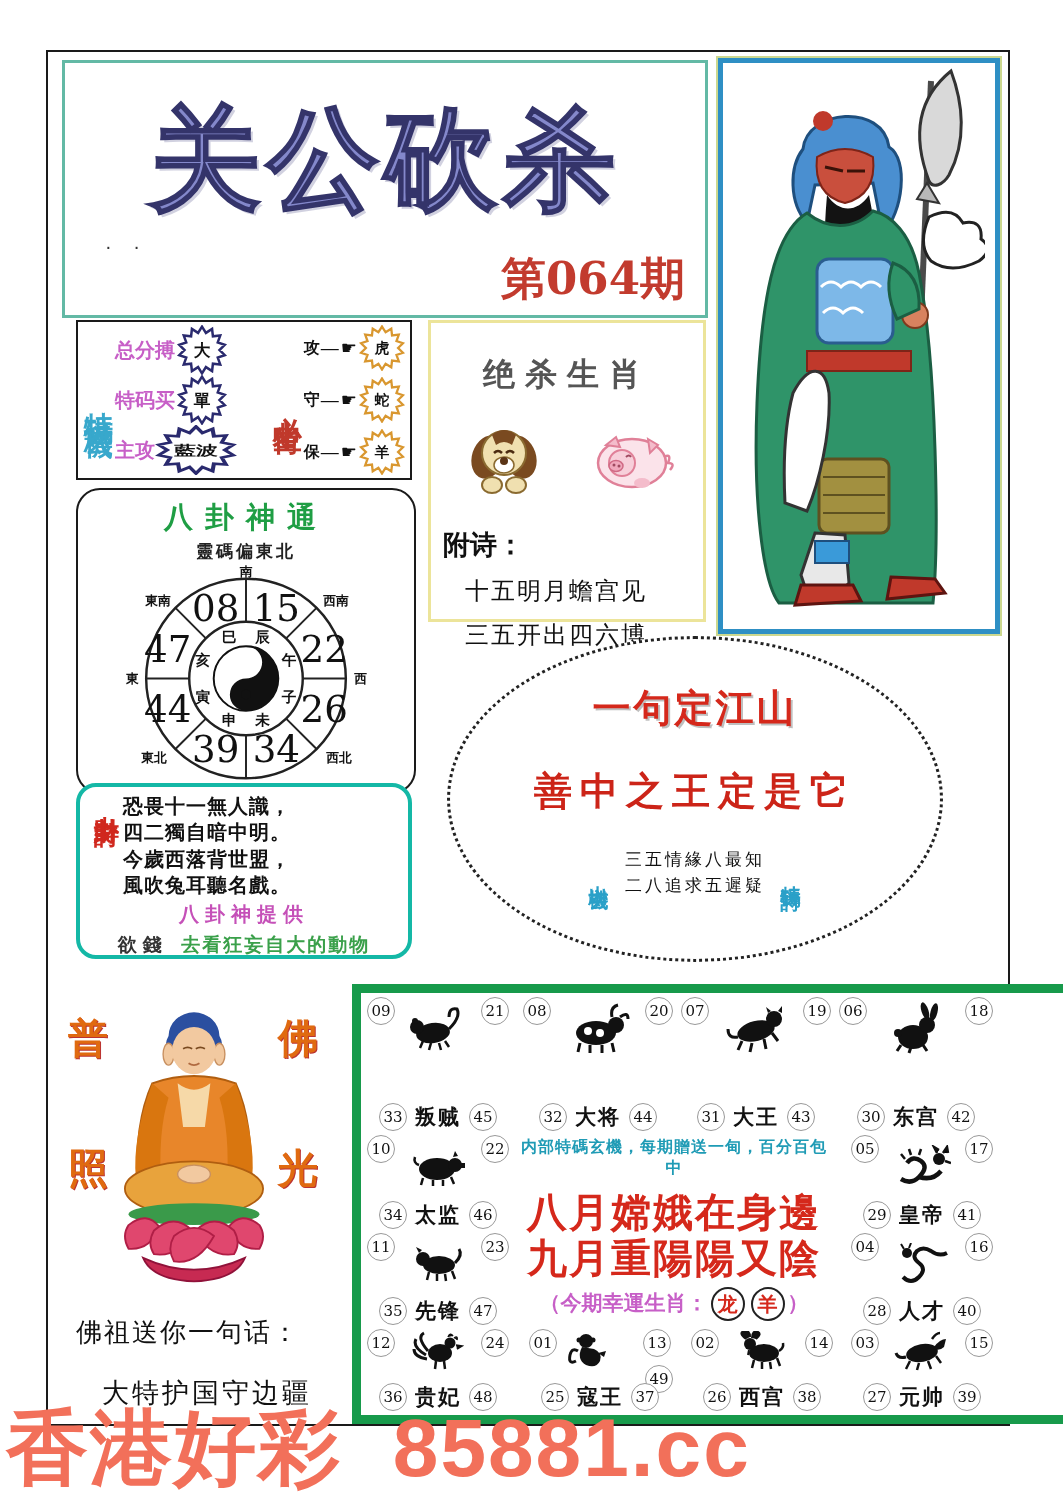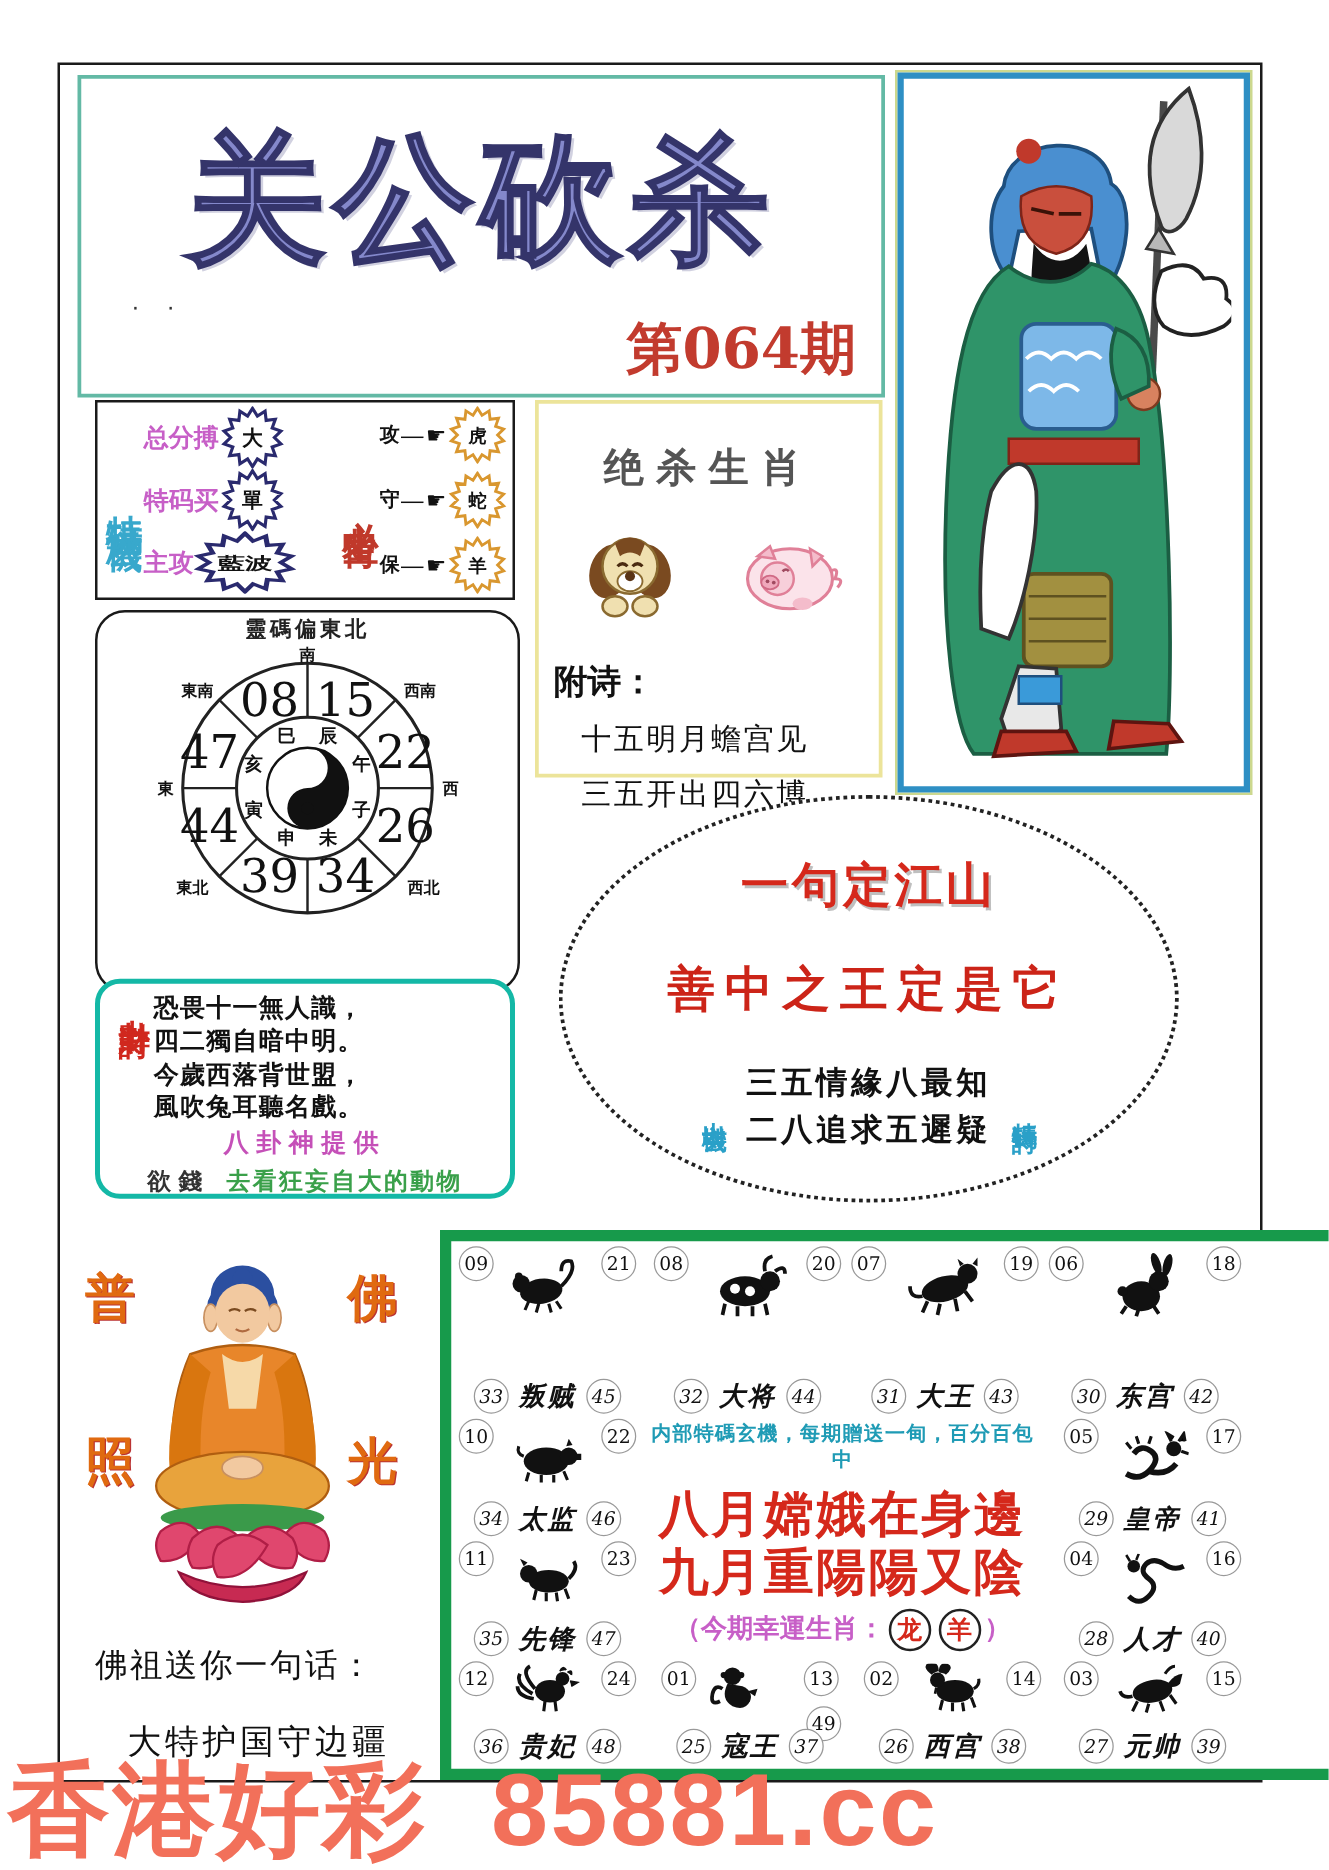--- a/index.html
+++ b/index.html
@@ -57,38 +57,38 @@
   .poem-money{text-align:center;font-size:19px;font-weight:bold;margin-top:4px;}
   .money-label{color:#333;letter-spacing:6px;}
   .money-hint{color:#3aa04a;margin-left:8px;letter-spacing:2px;}
 
   
   #oval{position:absolute;left:447px;top:636px;width:490px;height:320px;border:3px dotted #222;border-radius:50%;background:#fff;text-align:center;}
   .oval-title{margin-top:44px;font-size:38px;font-weight:900;color:#d5281b;letter-spacing:3px;text-shadow:2px 2px 0 rgba(0,0,0,.25);}
   .oval-sentence{margin-top:32px;font-family:"DejaVu Serif",serif;font-size:38px;font-weight:bold;color:#cc2418;letter-spacing:8px;}
   .oval-bottom{display:flex;justify-content:center;align-items:center;gap:16px;margin-top:30px;}
   .oval-side{font-size:20px;font-weight:bold;color:#2aa0c8;letter-spacing:2px;}
-  .oval-poem{font-family:"DejaVu Serif",serif;font-size:25px;font-weight:bold;color:#111;line-height:1.5;letter-spacing:3px;}
+  .oval-poem{font-family:"DejaVu Serif",serif;font-size:17px;font-weight:normal;color:#111;line-height:1.5;letter-spacing:3px;}
 
   
   #buddha-area{position:absolute;left:54px;top:983px;width:278px;height:437px;}
   .bud-char{position:absolute;font-size:40px;font-weight:bold;color:#e06a10;text-shadow:1px 1px 0 #b33;}
   .bud-msg-label{position:absolute;left:22px;top:332px;font-size:26px;font-family:"DejaVu Serif",serif;color:#111;letter-spacing:2px;}
   .bud-msg{position:absolute;left:48px;top:392px;font-size:27px;font-family:"DejaVu Serif",serif;color:#111;letter-spacing:3px;}
 
   
   #zodiac-box{position:absolute;left:352px;top:984px;width:722px;height:440px;border:9px solid #179a4b;background:#fff;box-sizing:border-box;}
   .zcell{position:absolute;}
   .num{display:inline-block;min-width:26px;height:26px;line-height:26px;border:1px solid #999;border-radius:50%;
     text-align:center;font-size:15px;color:#111;background:#fff;font-family:"DejaVu Serif",serif;}
   .num.tl{position:absolute;left:4px;top:2px;}
   .num.tr{position:absolute;right:4px;top:2px;}
   .num.mr{position:absolute;right:2px;top:44%;}
   .zanimal{position:absolute;left:50%;top:6px;transform:translateX(-50%);}
-  .zbottom{position:absolute;left:0;right:0;bottom:2px;display:flex;justify-content:center;align-items:flex-start;gap:8px;font-style:italic;}
+  .zbottom{position:absolute;left:0;right:0;bottom:2px;display:flex;justify-content:center;align-items:flex-start;gap:8px;}
   .zlabel{font-family:"DejaVu Serif",serif;font-size:21px;font-weight:bold;color:#111;letter-spacing:2px;}
   .zcenter{position:absolute;left:152px;top:140px;width:322px;height:194px;text-align:center;}
   .promo{font-size:16px;font-weight:bold;color:#1f9bb5;margin-top:4px;letter-spacing:1px;}
   .rpoem{font-size:40px;font-weight:bold;color:#d5281b;line-height:1.15;letter-spacing:2px;font-family:"DejaVu Serif",serif;}
   .lucky{font-size:21px;font-weight:bold;color:#c75fc7;margin-top:6px;}
   .lucky-animal{display:inline-block;width:30px;height:30px;line-height:30px;border:2px solid #222;border-radius:50%;
     color:#d5281b;font-size:20px;text-align:center;margin:0 3px;vertical-align:middle;}
 
   
   #footer{position:absolute;left:6px;top:1394px;font-size:82px;font-weight:bold;color:#f2705a;white-space:nowrap;z-index:10;letter-spacing:2px;word-spacing:26px;}
@@ -227,20 +227,21 @@
         <path d="M80,34 q8,-4 4,6 q8,0 2,7" stroke="#e08098" stroke-width="2.5" fill="none"></path>
         <ellipse cx="58" cy="60" rx="8" ry="5" fill="#f4bccb"></ellipse>
       </svg>
     </div>
     <div class="kill-poem-label">附诗：</div>
     <div class="kill-line">十五明月蟾宫见</div>
     <div class="kill-line">三五开出四六博</div>
   </div>
 
   <div id="bagua-box">
+    <div class="bagua-title">八卦神通</div>
     <div class="bagua-sub">靈碼偏東北</div>
     <svg width="332" height="230" viewBox="0 0 320 235" style="display:block;margin:0 auto;">
       <circle cx="160" cy="118" r="102" fill="#fff" stroke="#222" stroke-width="2.5"></circle>
       <circle cx="160" cy="118" r="58" fill="#fff" stroke="#222" stroke-width="2.5"></circle>
       <g stroke="#222" stroke-width="2">
         <line x1="160" y1="16" x2="160" y2="60"></line>
           <line x1="160" y1="176" x2="160" y2="220"></line>
         <line x1="58" y1="118" x2="102" y2="118"></line>
           <line x1="218" y1="118" x2="262" y2="118"></line>
         <line x1="87.9" y1="45.9" x2="119" y2="77"></line>

